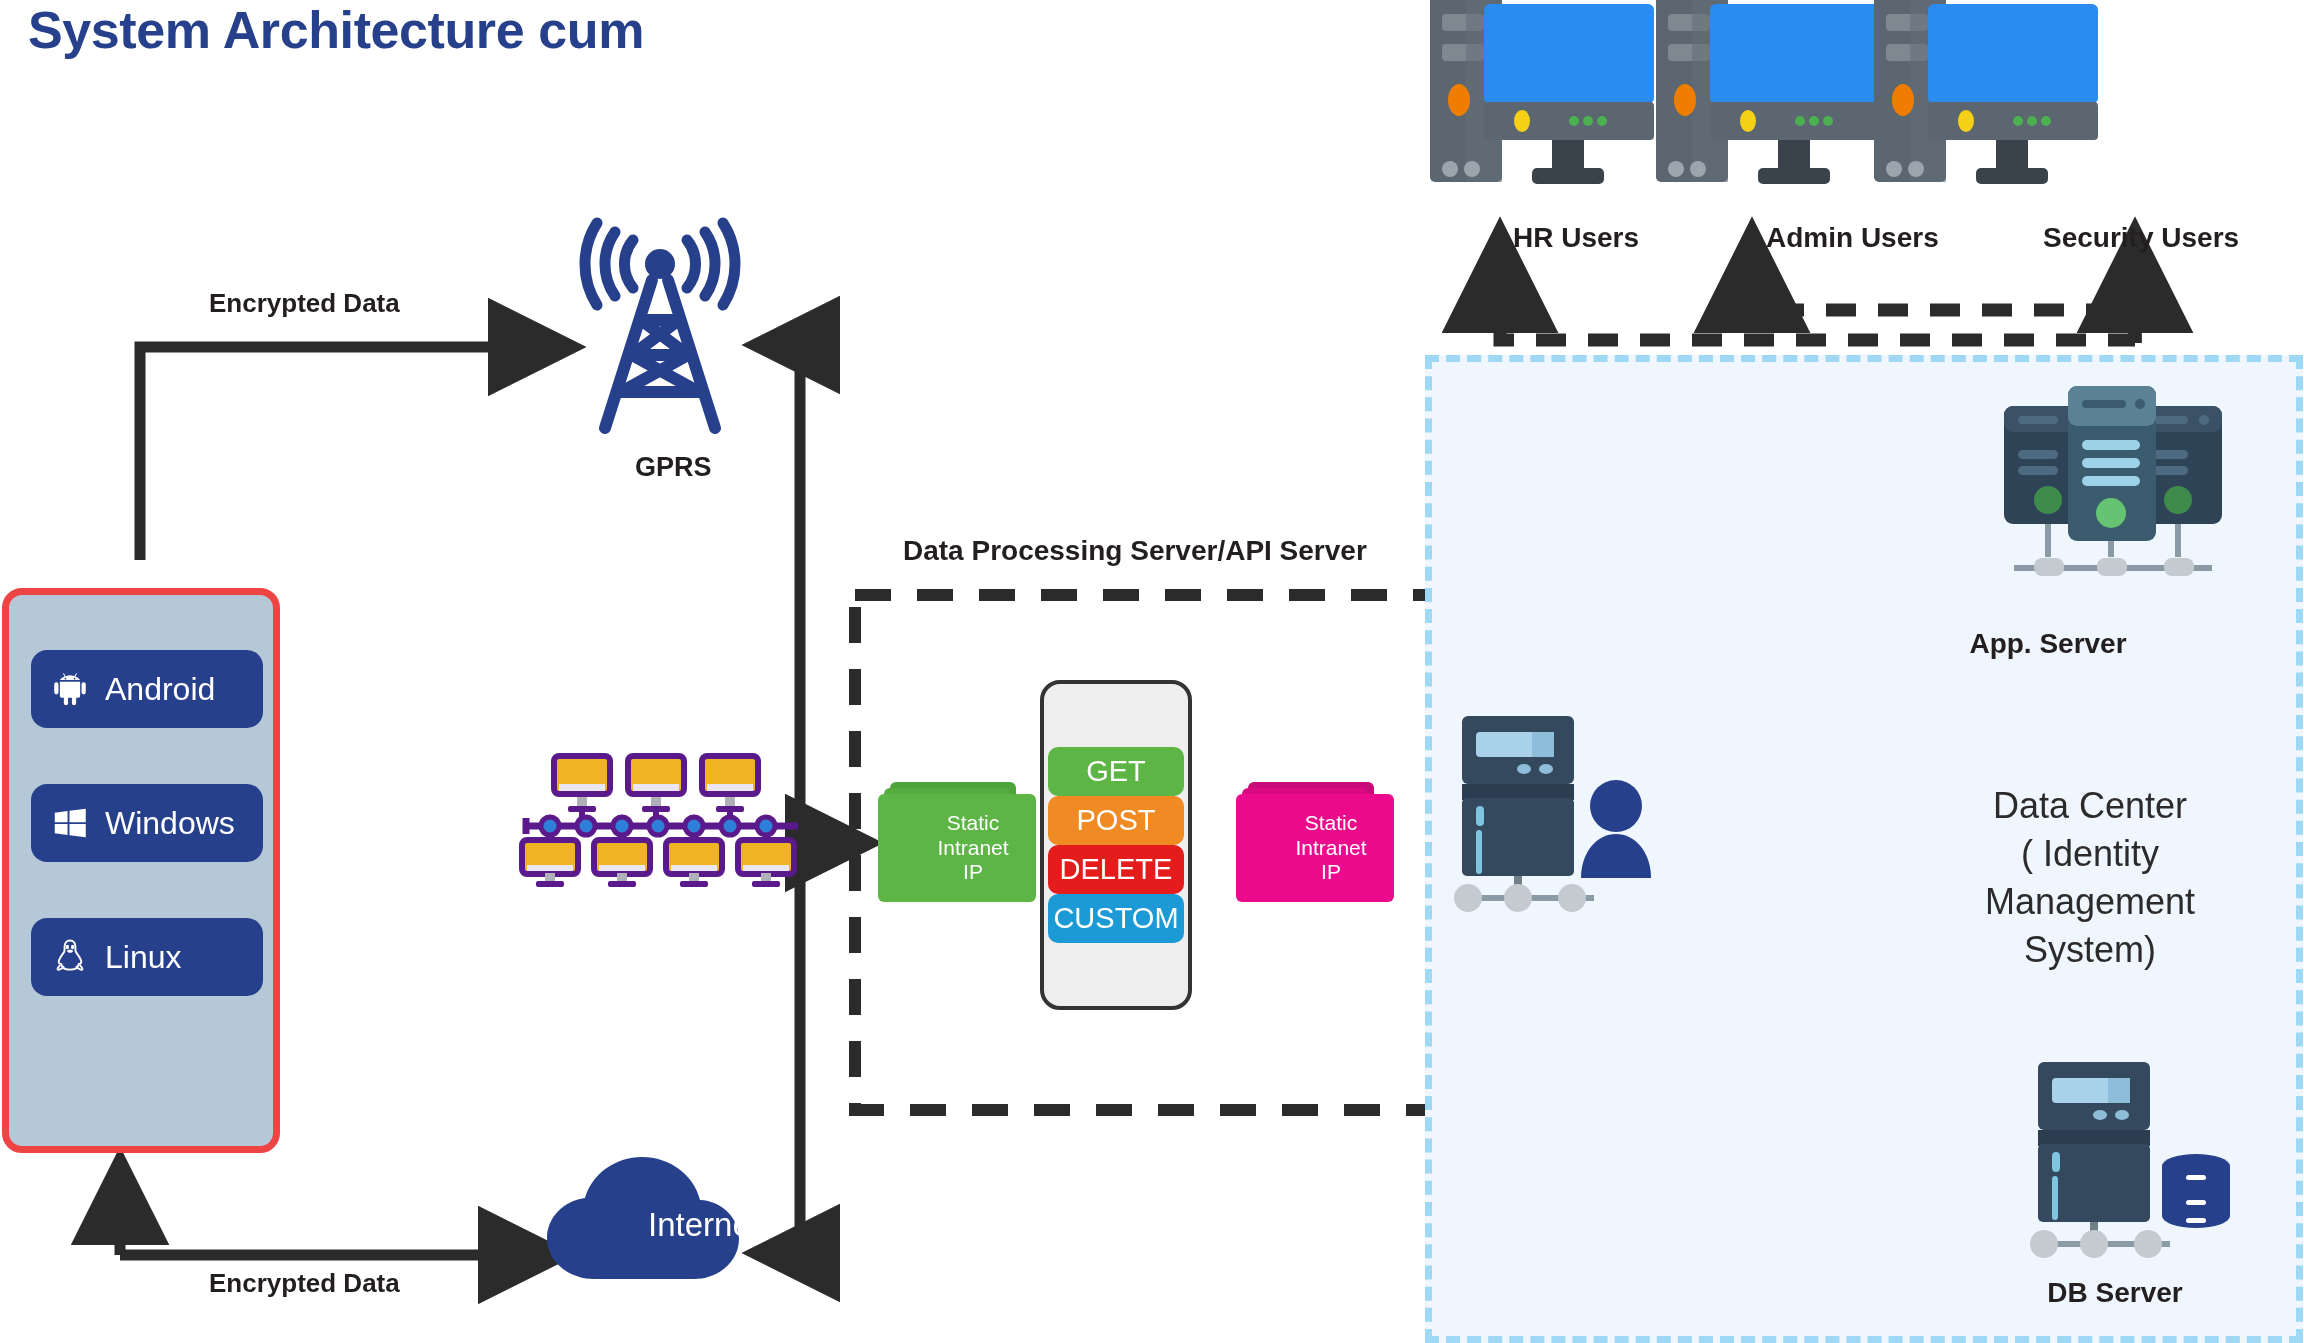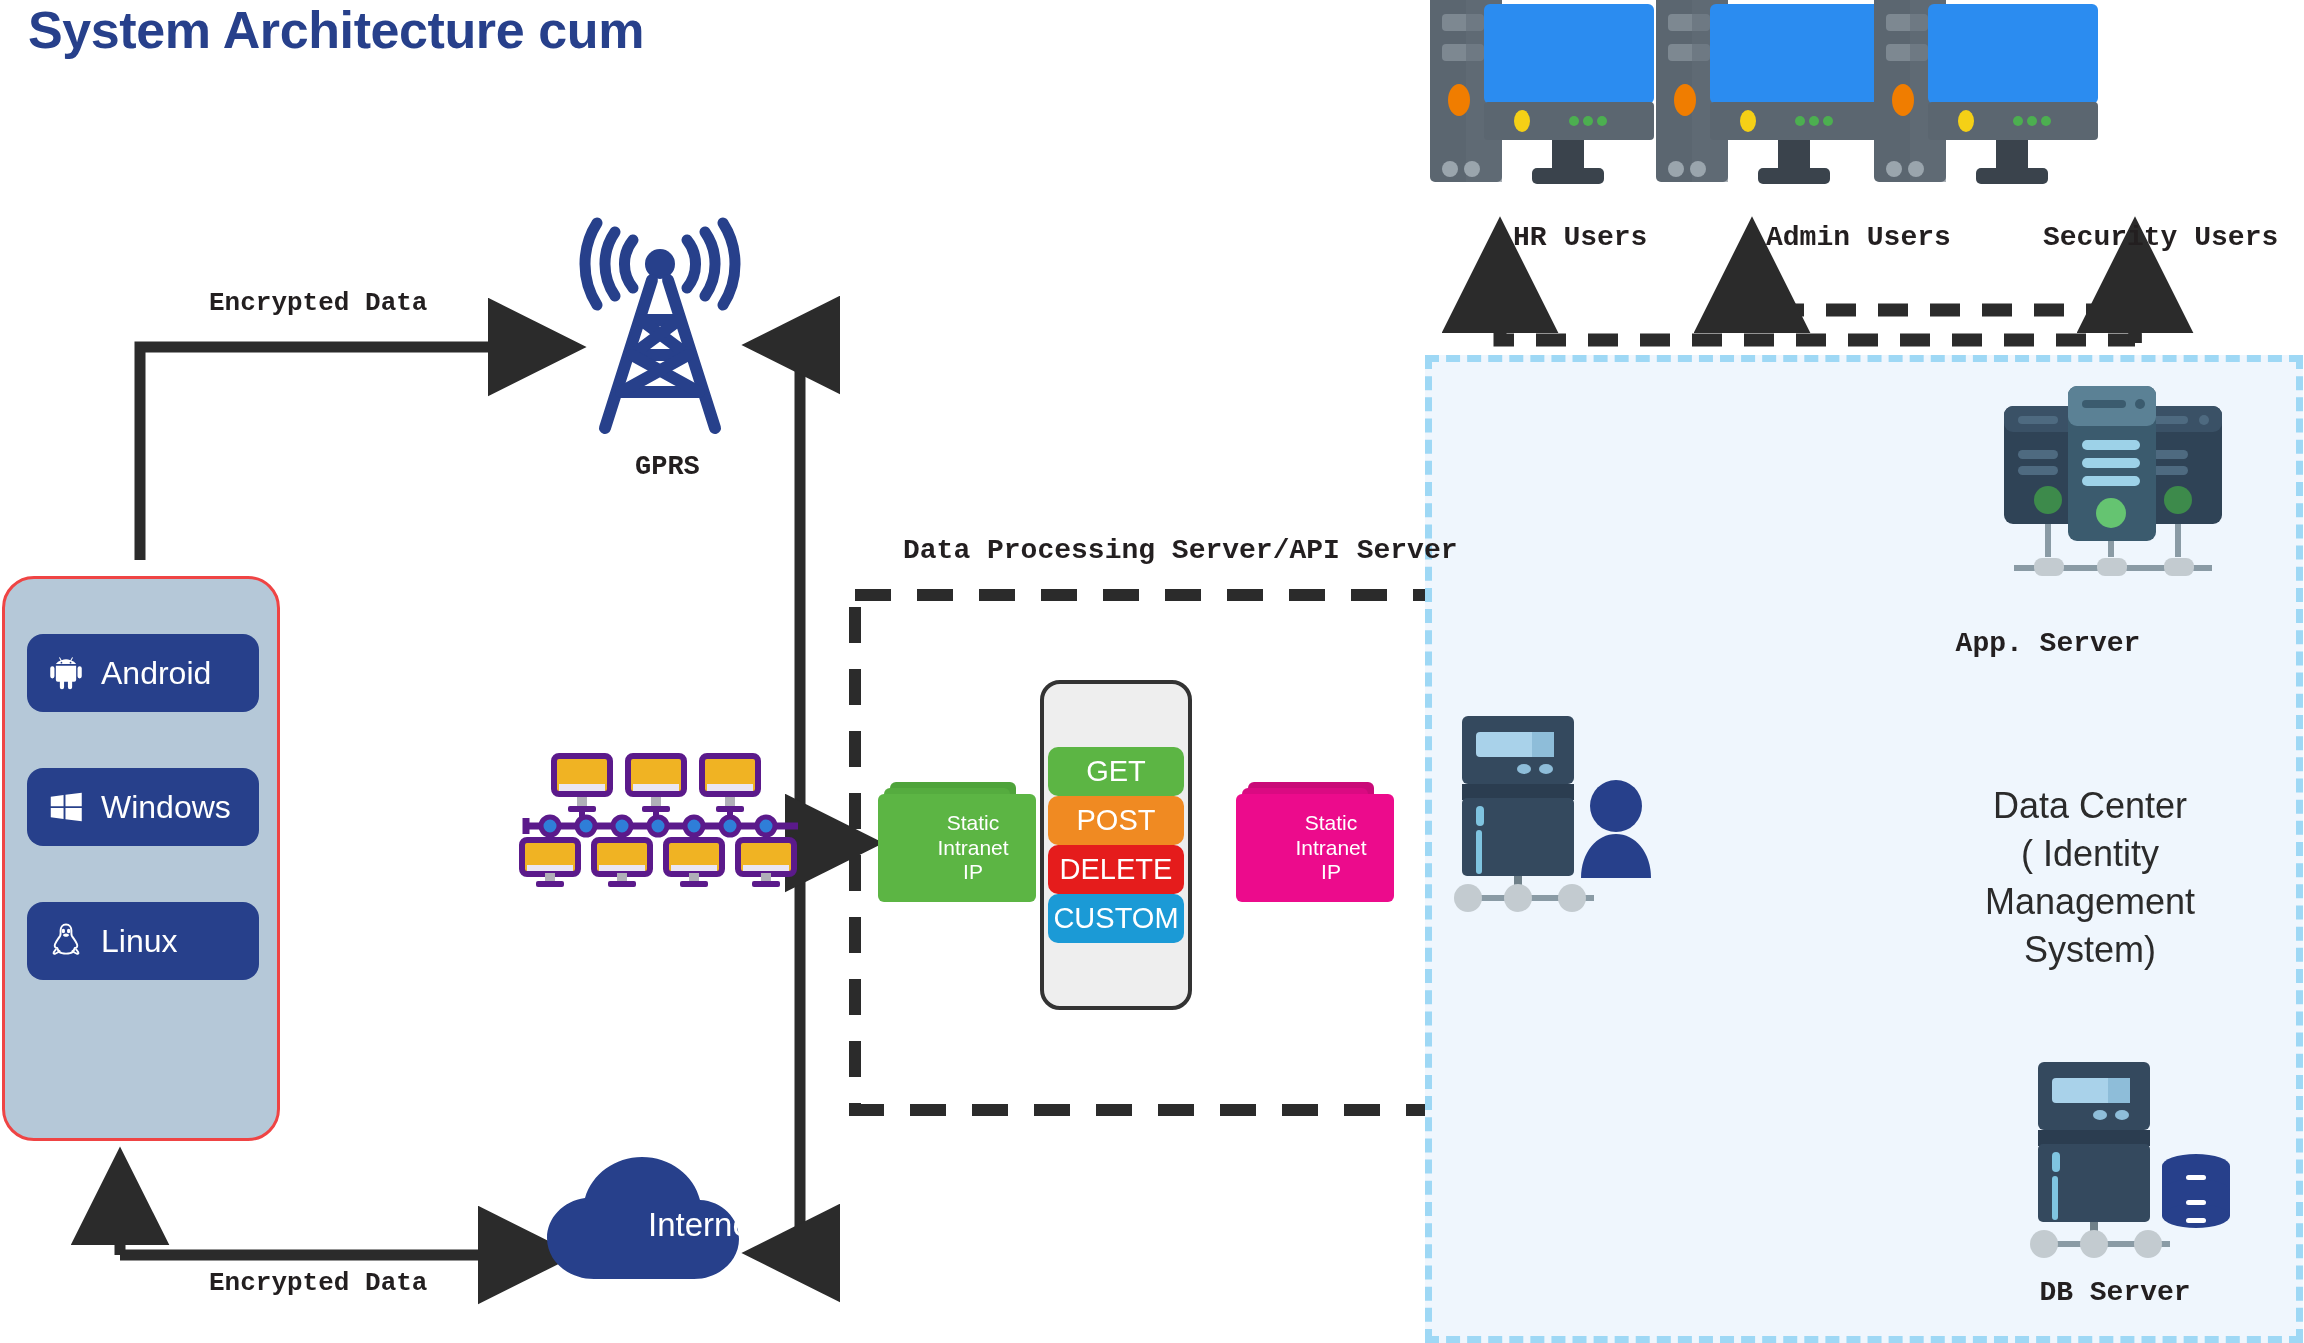--- a/index.html
+++ b/index.html
@@ -1,27 +1,27 @@
 <!DOCTYPE html>
 <html><head>
 <meta charset="utf-8">
 <style>
   html,body{margin:0;padding:0;background:#ffffff;}
   body{font-family:"Liberation Sans",sans-serif;}
   #stage{position:relative;width:2304px;height:1343px;background:#ffffff;overflow:hidden;}
   .abs{position:absolute;}
-  .lbl{position:absolute;color:#231f20;font-weight:700;white-space:nowrap;font-family:Liberation Mono, monospace;}
+  .lbl{position:absolute;color:#231f20;font-weight:700;white-space:nowrap;}
 
   
   #title{position:absolute;left:28px;top:0px;width:900px;color:#27408b;
          font-size:52px;font-weight:700;line-height:1.18;letter-spacing:-0.4px;}
 
   
-  #devicePanel{position:absolute;left:2px;top:576px;width:278px;height:565px;
-      background:#b5c8d8;border:3px solid #ef4444;border-radius:32px;box-sizing:border-box;}
+  #devicePanel{position:absolute;left:2px;top:588px;width:278px;height:565px;
+      background:#b5c8d8;border:7px solid #ef4444;border-radius:20px;box-sizing:border-box;}
   .osbtn{position:absolute;left:22px;width:232px;height:78px;background:#27408b;border-radius:16px;
       display:flex;align-items:center;gap:14px;padding-left:18px;box-sizing:border-box;}
   .osbtn span.txt{color:#ffffff;font-size:32px;font-weight:400;}
   .osicon{width:42px;height:42px;flex:0 0 42px;display:block;}
 
   
   #gprsLabel{left:635px;top:452px;font-size:27px;}
   
   #internetTxt{position:absolute;left:560px;top:1206px;width:200px;text-align:right;
      color:#fff;font-size:33px;font-weight:400;}

